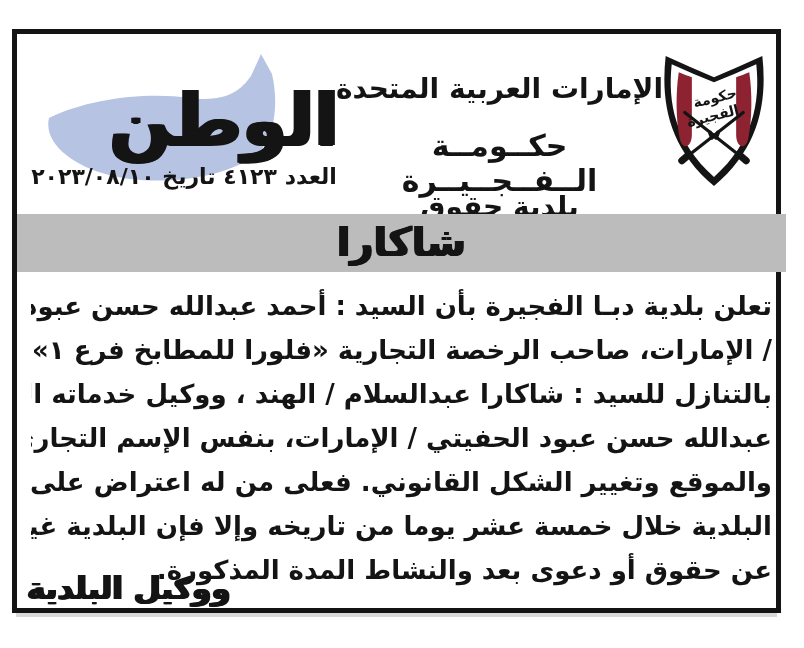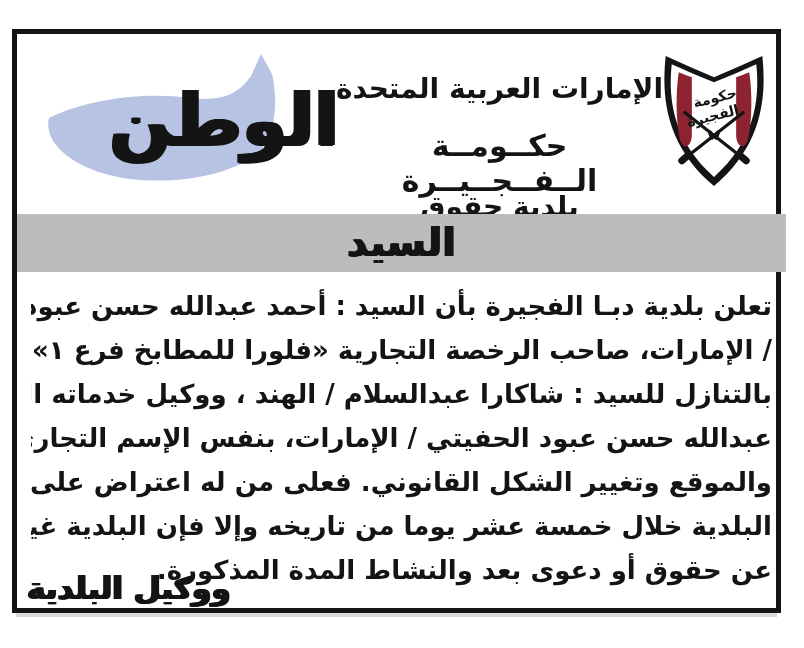--- a/index.html
+++ b/index.html
@@ -96,20 +96,21 @@
         <path class="map-shape" d="M 20 70
           C 60 50 120 44 160 50
           C 195 54 210 45 222 28
           L 232 6 L 243 26
           C 249 52 247 82 233 101
           C 206 130 130 140 80 127
           C 45 118 14 96 20 70 Z"></path>
       </svg>
       <div class="logo-text">الوطن</div>
     </div>
+    <div class="issue-line">العدد ٤١٢٣ تاريخ ٢٠٢٣/٠٨/١٠</div>
 
     <div class="gov-block">
       <div class="gov-line gov-country">الإمارات العربية المتحدة</div>
       <div class="gov-line gov-government">حكــومــة الــفــجــيــرة</div>
       <div class="gov-line gov-municipality">بلدية حقوق</div>
     </div>
 
     <svg class="emblem" viewBox="0 0 120 145" aria-hidden="true">
 
       <path class="em-black" d="M 12 12
@@ -136,21 +137,21 @@
         <line x1="31" y1="68" x2="92" y2="116" stroke-width="3.2"></line>
         <line x1="89" y1="68" x2="28" y2="116" stroke-width="3.2"></line>
         <line x1="85" y1="110" x2="92" y2="116" stroke-width="7"></line>
         <line x1="35" y1="110" x2="28" y2="116" stroke-width="7"></line>
         <line x1="56" y1="88" x2="58" y2="93" stroke-width="4"></line>
         <line x1="64" y1="88" x2="62" y2="93" stroke-width="4"></line>
       </g>
     </svg>
 
     <div class="banner">
-      <div class="banner-title">السيد</div>
+      <div class="banner-title">شاكارا</div>
     </div>
 
     <div class="body-text">
       <div class="line">تعلن بلدية دبـا الفجيرة بأن السيد : أحمد عبدالله حسن عبود الحفيتي</div>
       <div class="line">/ الإمارات، صاحب الرخصة التجارية «فلورا للمطابخ فرع ١» يرغب</div>
       <div class="line">بالتنازل للسيد : شاكارا عبدالسلام / الهند ، ووكيل خدماته السيد: أحمد</div>
       <div class="line">عبدالله حسن عبود الحفيتي / الإمارات، بنفس الإسم التجاري والنشاط</div>
       <div class="line">والموقع وتغيير الشكل القانوني. فعلى من له اعتراض على ذلك مراجعة</div>
       <div class="line">البلدية خلال خمسة عشر يوما من تاريخه وإلا فإن البلدية غير مسئولة</div>
       <div class="line last">عن حقوق أو دعوى بعد والنشاط المدة المذكورة.</div>

